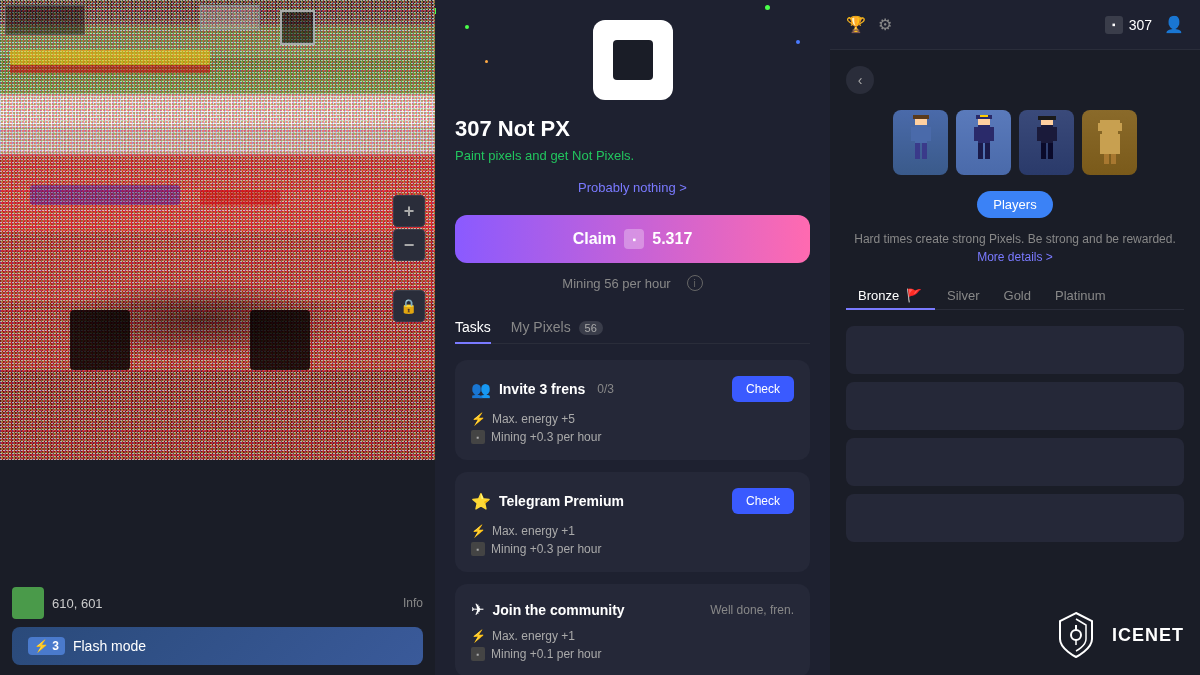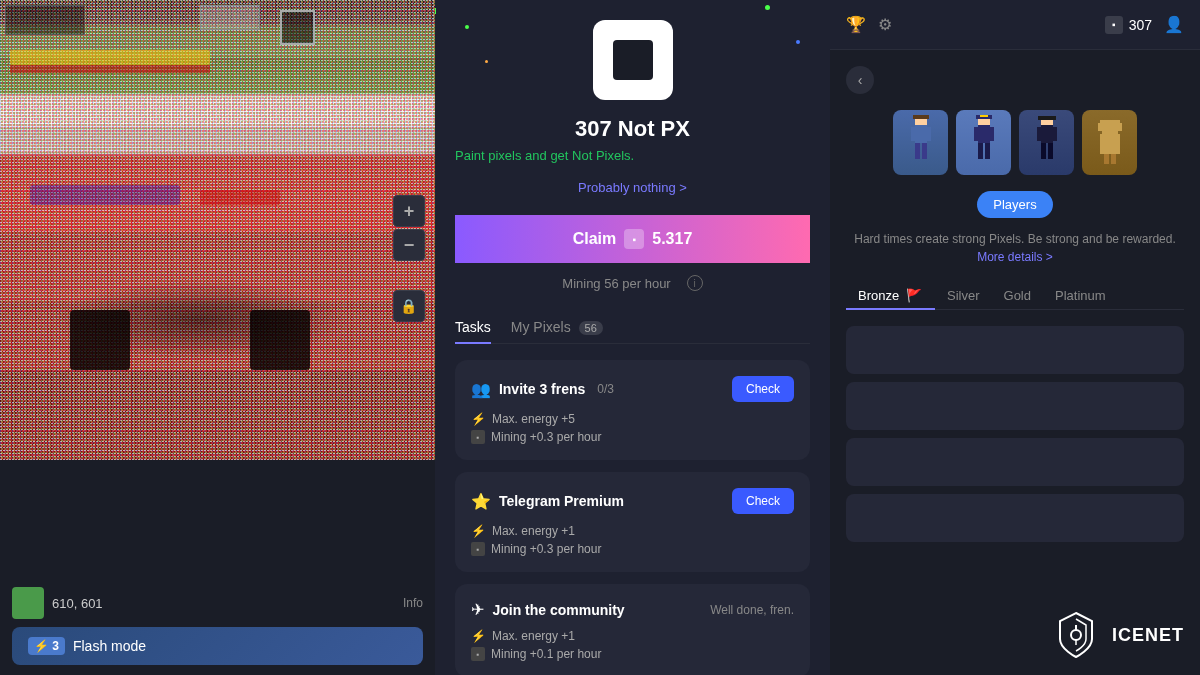--- a/index.html
+++ b/index.html
@@ -209,21 +209,20 @@
     }
 
     .game-logo-inner {
       width: 40px;
       height: 40px;
       background: #1a1d27;
       border-radius: 4px;
     }
 
     .game-title {
-      text-align: center;
       font-size: 22px;
       font-weight: bold;
       color: #fff;
       margin-bottom: 6px;
     }
 
     .game-subtitle {
       text-align: left;
       font-size: 13px;
       color: #22c55e;
@@ -236,21 +235,21 @@
       color: #7a7aff;
       cursor: pointer;
       margin-bottom: 20px;
     }
 
     .claim-btn {
       width: 100%;
       padding: 14px;
       background: linear-gradient(90deg, #8a5aff, #ff6ab0);
       border: none;
-      border-radius: 0;
+      border-radius: 12px;
       color: #fff;
       font-size: 16px;
       font-weight: bold;
       cursor: pointer;
       display: flex;
       align-items: center;
       justify-content: center;
       gap: 8px;
       margin-bottom: 12px;
     }

